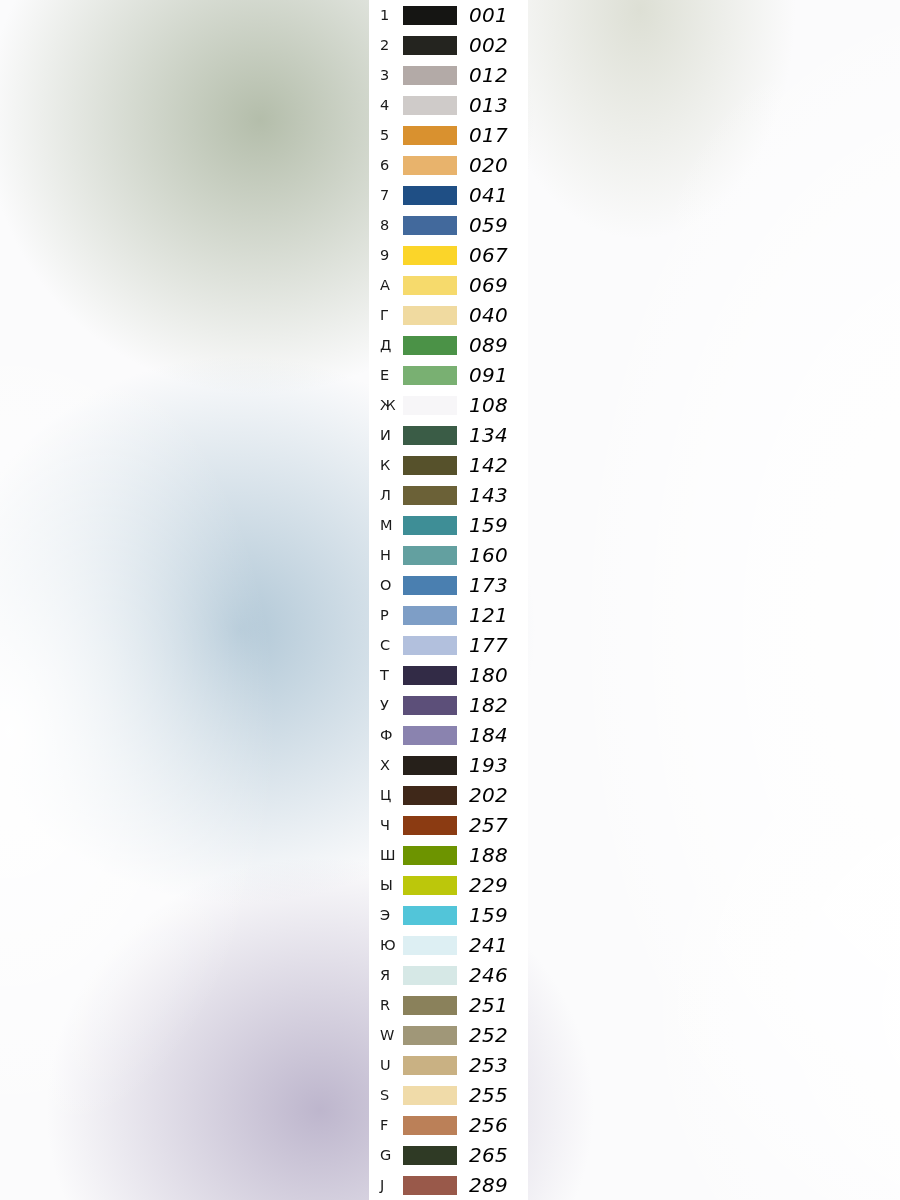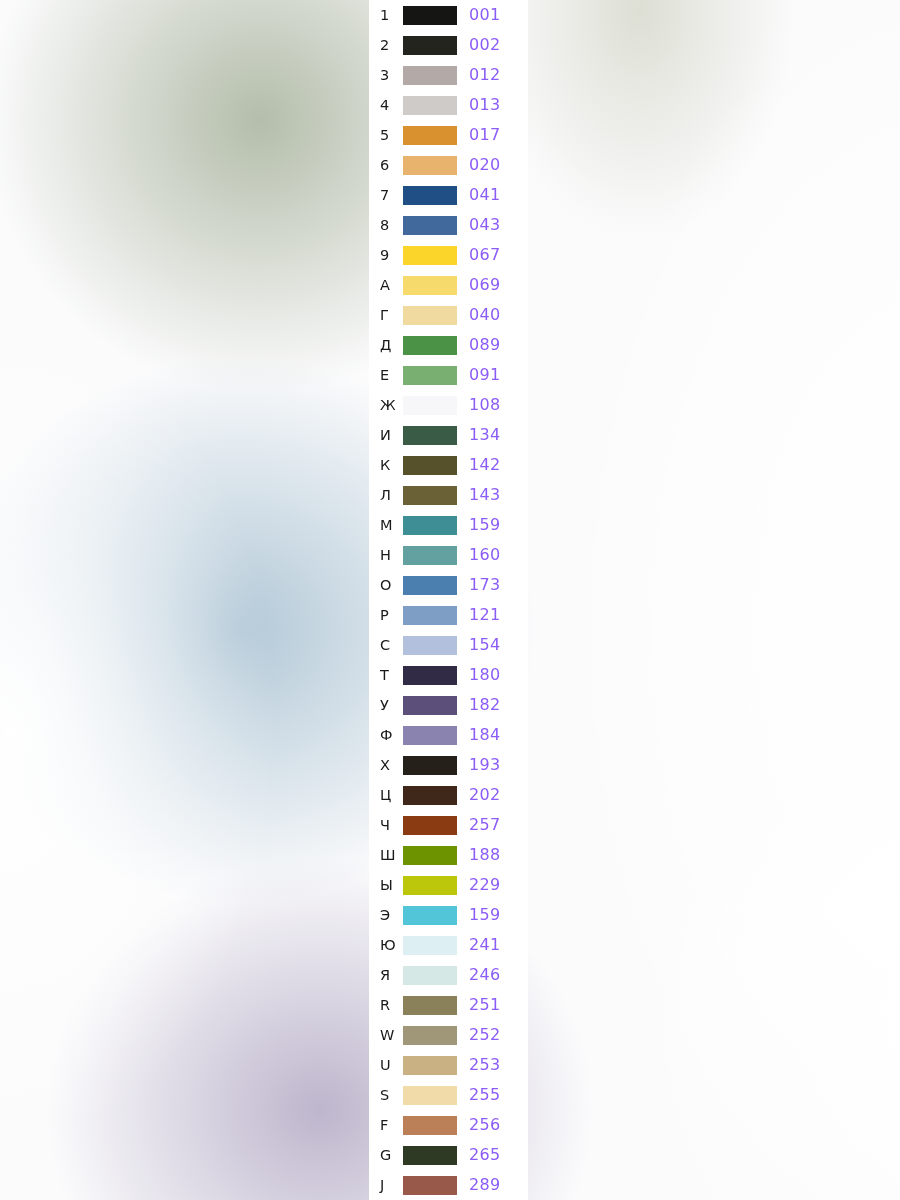--- a/index.html
+++ b/index.html
@@ -124,24 +124,25 @@
     width: 54px;
     height: 19px;
   }
 
   .row-code {
     position: absolute;
     left: 100px;
     top: 0;
     height: 30px;
     line-height: 30px;
-    font-size: 16px;
-    color: #8b5cf6;
+    font-size: 20px;
+    color: #000000;
     letter-spacing: 0.3px;
     white-space: nowrap;
+    font-style: italic;
   }
 </style>
 </head>
 <body>
 
 <div id="page">
 
   <div class="bg-base"></div>
   <div class="bg-blob blob-sage"></div>
   <div class="bg-blob blob-blue"></div>
@@ -184,21 +185,21 @@
           <span class="row-code">020</span>
         </div>
         <div class="legend-row">
           <span class="row-index">7</span>
           <span class="row-swatch" style="background-color: rgb(31, 79, 133);"></span>
           <span class="row-code">041</span>
         </div>
         <div class="legend-row">
           <span class="row-index">8</span>
           <span class="row-swatch" style="background-color: rgb(66, 105, 156);"></span>
-          <span class="row-code">043</span>
+          <span class="row-code">059</span>
         </div>
         <div class="legend-row">
           <span class="row-index">9</span>
           <span class="row-swatch" style="background-color: rgb(251, 213, 41);"></span>
           <span class="row-code">067</span>
         </div>
         <div class="legend-row">
           <span class="row-index">А</span>
           <span class="row-swatch" style="background-color: rgb(246, 218, 108);"></span>
           <span class="row-code">069</span>
@@ -254,21 +255,21 @@
           <span class="row-code">173</span>
         </div>
         <div class="legend-row">
           <span class="row-index">Р</span>
           <span class="row-swatch" style="background-color: rgb(126, 158, 198);"></span>
           <span class="row-code">121</span>
         </div>
         <div class="legend-row">
           <span class="row-index">С</span>
           <span class="row-swatch" style="background-color: rgb(178, 192, 221);"></span>
-          <span class="row-code">154</span>
+          <span class="row-code">177</span>
         </div>
         <div class="legend-row">
           <span class="row-index">Т</span>
           <span class="row-swatch" style="background-color: rgb(50, 43, 70);"></span>
           <span class="row-code">180</span>
         </div>
         <div class="legend-row">
           <span class="row-index">У</span>
           <span class="row-swatch" style="background-color: rgb(92, 79, 121);"></span>
           <span class="row-code">182</span>

